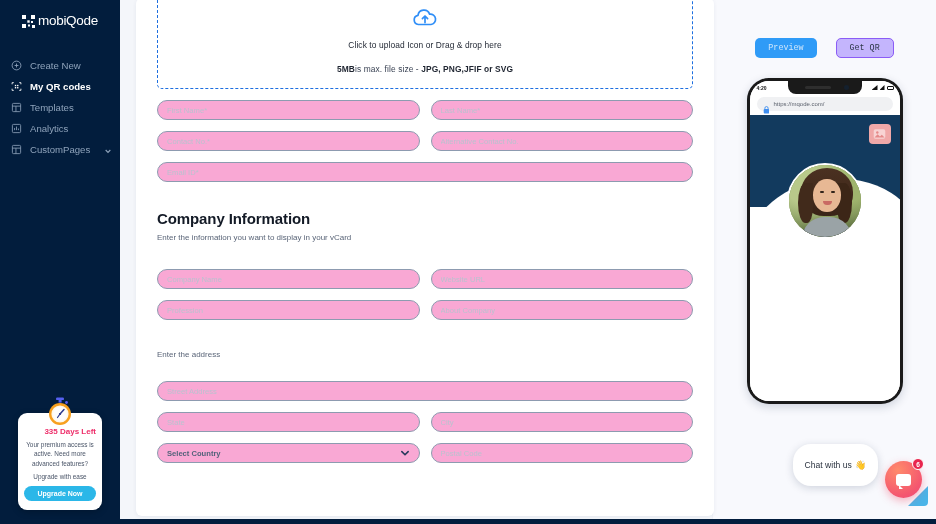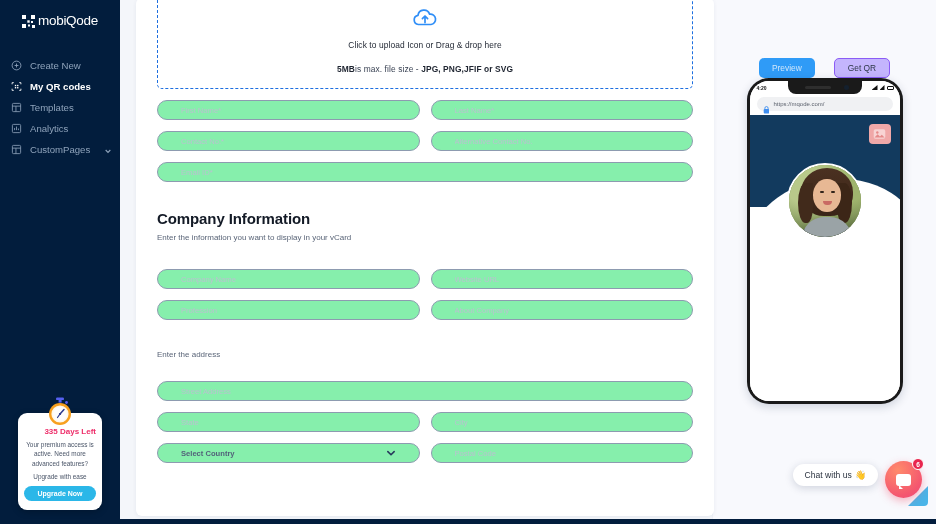--- a/index.html
+++ b/index.html
@@ -97,24 +97,24 @@
   .drop-t2 { font-size: 8.4px; color: #1e2430; letter-spacing:.1px;}
   .drop-t2 b { font-weight: 700; }
   .drop-t2 .lt { font-weight: 400; color:#3a4354; }
 
   .row { display: flex; gap: 11px; margin-top: 11px; }
   .fld {
     flex: 1 1 0; min-width: 0;
     height: 20px;
     border: 1px solid #8d9bb0;
     border-radius: 10px;
-    background: #86efac;
+    background: #f9a8d4;
     font-size: 7.6px;
     color: #2d3748;
-    padding: 0 23px;
+    padding: 0 9px;
     font-family: inherit;
     outline: none;
   }
   .fld::placeholder { color: #b9c2cf; }
   .fld.wide { flex: 1 1 100%; }
   .fld.sel {
     display: flex; align-items: center; justify-content: space-between;
     cursor: pointer; color: #53627a; font-weight: 600;
   }
   .fld.sel .chev { width: 10px; height: 10px; }
@@ -124,21 +124,21 @@
     margin-top: 28px; letter-spacing: -0.1px;
   }
   .sec-sub { font-size: 8px; color: #5a6578; margin-top: 6px; }
   .addr-lbl { font-size: 8px; color: #5a6578; margin-top: 30px; }
   .right-wrap {
     position: absolute; right: 0; top: 0;
     width: 224px; height: 524px;
     background: #f8f9fd;
     border-left: 1px solid #eef1f7;
   }
-  .pv-btns { display: flex; gap: 19px; justify-content: center; padding-top: 58px; }
+  .pv-btns { display: flex; gap: 19px; justify-content: center; padding-top: 38px; font-family: Liberation Mono, monospace; }
   .pv-btn {
     font-size: 8.4px; font-family: inherit; cursor: pointer;
     border-radius: 5px; padding: 5px 13px; line-height: 1;
   }
   .pv-btn.primary { background: #2f9bf7; color: #cfe6fb; border: none; font-weight: 400;}
   .pv-btn.ghost { background: #c4b5fd; color: #2d3748; border: 1px solid #8b5cf6; }
 
   
   .phone {
     position: absolute; left: 50%; transform: translateX(-50%);
@@ -233,21 +233,21 @@
   .avatar .torso {
     position:absolute; left:6px; bottom:-12px; width:64px; height:26px;
     border-radius: 26px 26px 0 0; background: #2c3338;
   }
 
   
   .chat-pill {
     position: absolute; right: 58px; bottom: 38px;
     background: #ffffff; border-radius: 18px;
     box-shadow: 0 2px 9px rgba(20,40,70,.18);
-    padding: 6px 11px; display: flex; align-items: center; gap: 4px;
+    padding: 16px 11px; display: flex; align-items: center; gap: 4px;
     cursor: pointer;
   }
   .chat-pill-text { font-size: 8.6px; color: #2b3340; }
   .chat-wave { font-size: 9px; }
   .chat-fab {
     position: absolute; right: 14px; bottom: 26px;
     width: 37px; height: 37px; border-radius: 50%;
     background: radial-gradient(circle at 35% 25%, #ff8a6b, #f4566f 70%, #ef4a7d);
     box-shadow: 0 3px 9px rgba(240,80,110,.42);
     display: flex; align-items: center; justify-content: center;

